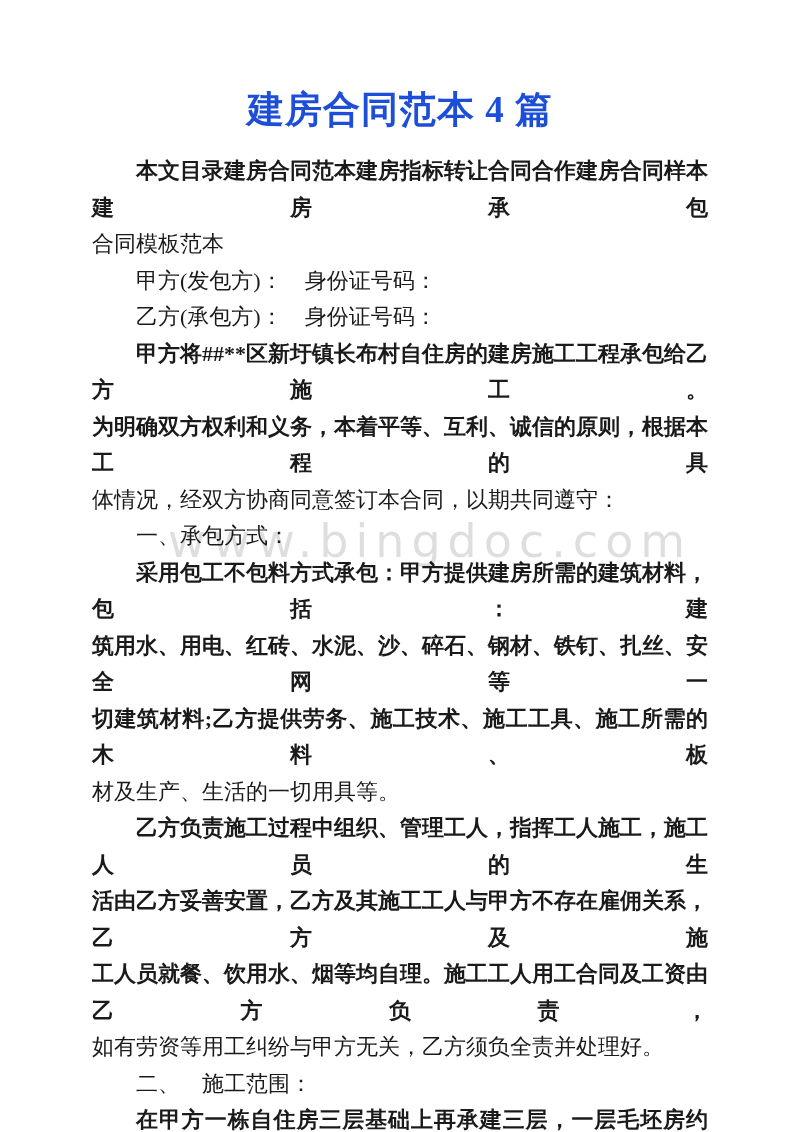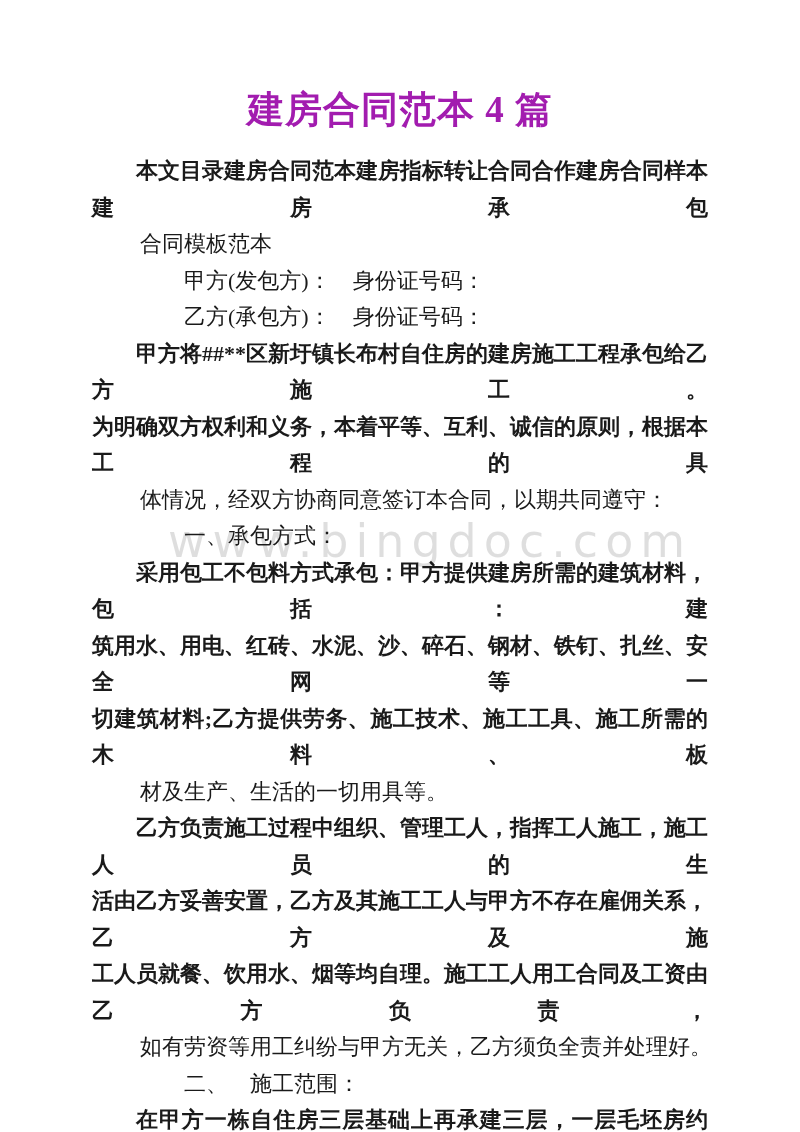--- a/index.html
+++ b/index.html
@@ -41,24 +41,24 @@
     z-index: 1;
     margin: 21px 92px 0 92px;
     font-size: 22px;
     line-height: 36.5px;
     color: #1a1a1a;
     white-space: pre-wrap;
   }
   .line { width: 100%; }
   .line.indent { text-indent: 44px; }
   .line.j { text-align: justify; text-align-last: justify; text-justify: inter-character; font-weight: bold; }
-  .line.last { text-align: left; text-align-last: left; margin-left: 48px; }
+  .line.last { text-align: left; text-align-last: left; }
 </style>
 </head>
 <body>
 
 <div class="page">
-  <h1 class="doc-title" style="color: #a21caf;">建房合同范本 4 篇</h1>
+  <h1 class="doc-title" style="color: #1d4ed8;">建房合同范本 4 篇</h1>
 
   <div class="watermark" style="color: rgba(0, 0, 0, 0.13);">www.bingdoc.com</div>
 
   <div class="doc-body"><div class="line indent j">本文目录建房合同范本建房指标转让合同合作建房合同样本建房承包</div><div class="line last">合同模板范本</div><div class="line indent last">甲方(发包方)：　身份证号码：</div><div class="line indent last">乙方(承包方)：　身份证号码：</div><div class="line indent j">甲方将##**区新圩镇长布村自住房的建房施工工程承包给乙方施工。</div><div class="line j">为明确双方权利和义务，本着平等、互利、诚信的原则，根据本工程的具</div><div class="line last">体情况，经双方协商同意签订本合同，以期共同遵守：</div><div class="line indent last">一、承包方式：</div><div class="line indent j">采用包工不包料方式承包：甲方提供建房所需的建筑材料，包括：建</div><div class="line j">筑用水、用电、红砖、水泥、沙、碎石、钢材、铁钉、扎丝、安全网等一</div><div class="line j">切建筑材料;乙方提供劳务、施工技术、施工工具、施工所需的木料、板</div><div class="line last">材及生产、生活的一切用具等。</div><div class="line indent j">乙方负责施工过程中组织、管理工人，指挥工人施工，施工人员的生</div><div class="line j">活由乙方妥善安置，乙方及其施工工人与甲方不存在雇佣关系，乙方及施</div><div class="line j">工人员就餐、饮用水、烟等均自理。施工工人用工合同及工资由乙方负责，</div><div class="line last">如有劳资等用工纠纷与甲方无关，乙方须负全责并处理好。</div><div class="line indent last">二、　施工范围：</div><div class="line indent j">在甲方一栋自住房三层基础上再承建三层，一层毛坯房约 100m2(以</div></div>
 </div>
 
 </body></html>

